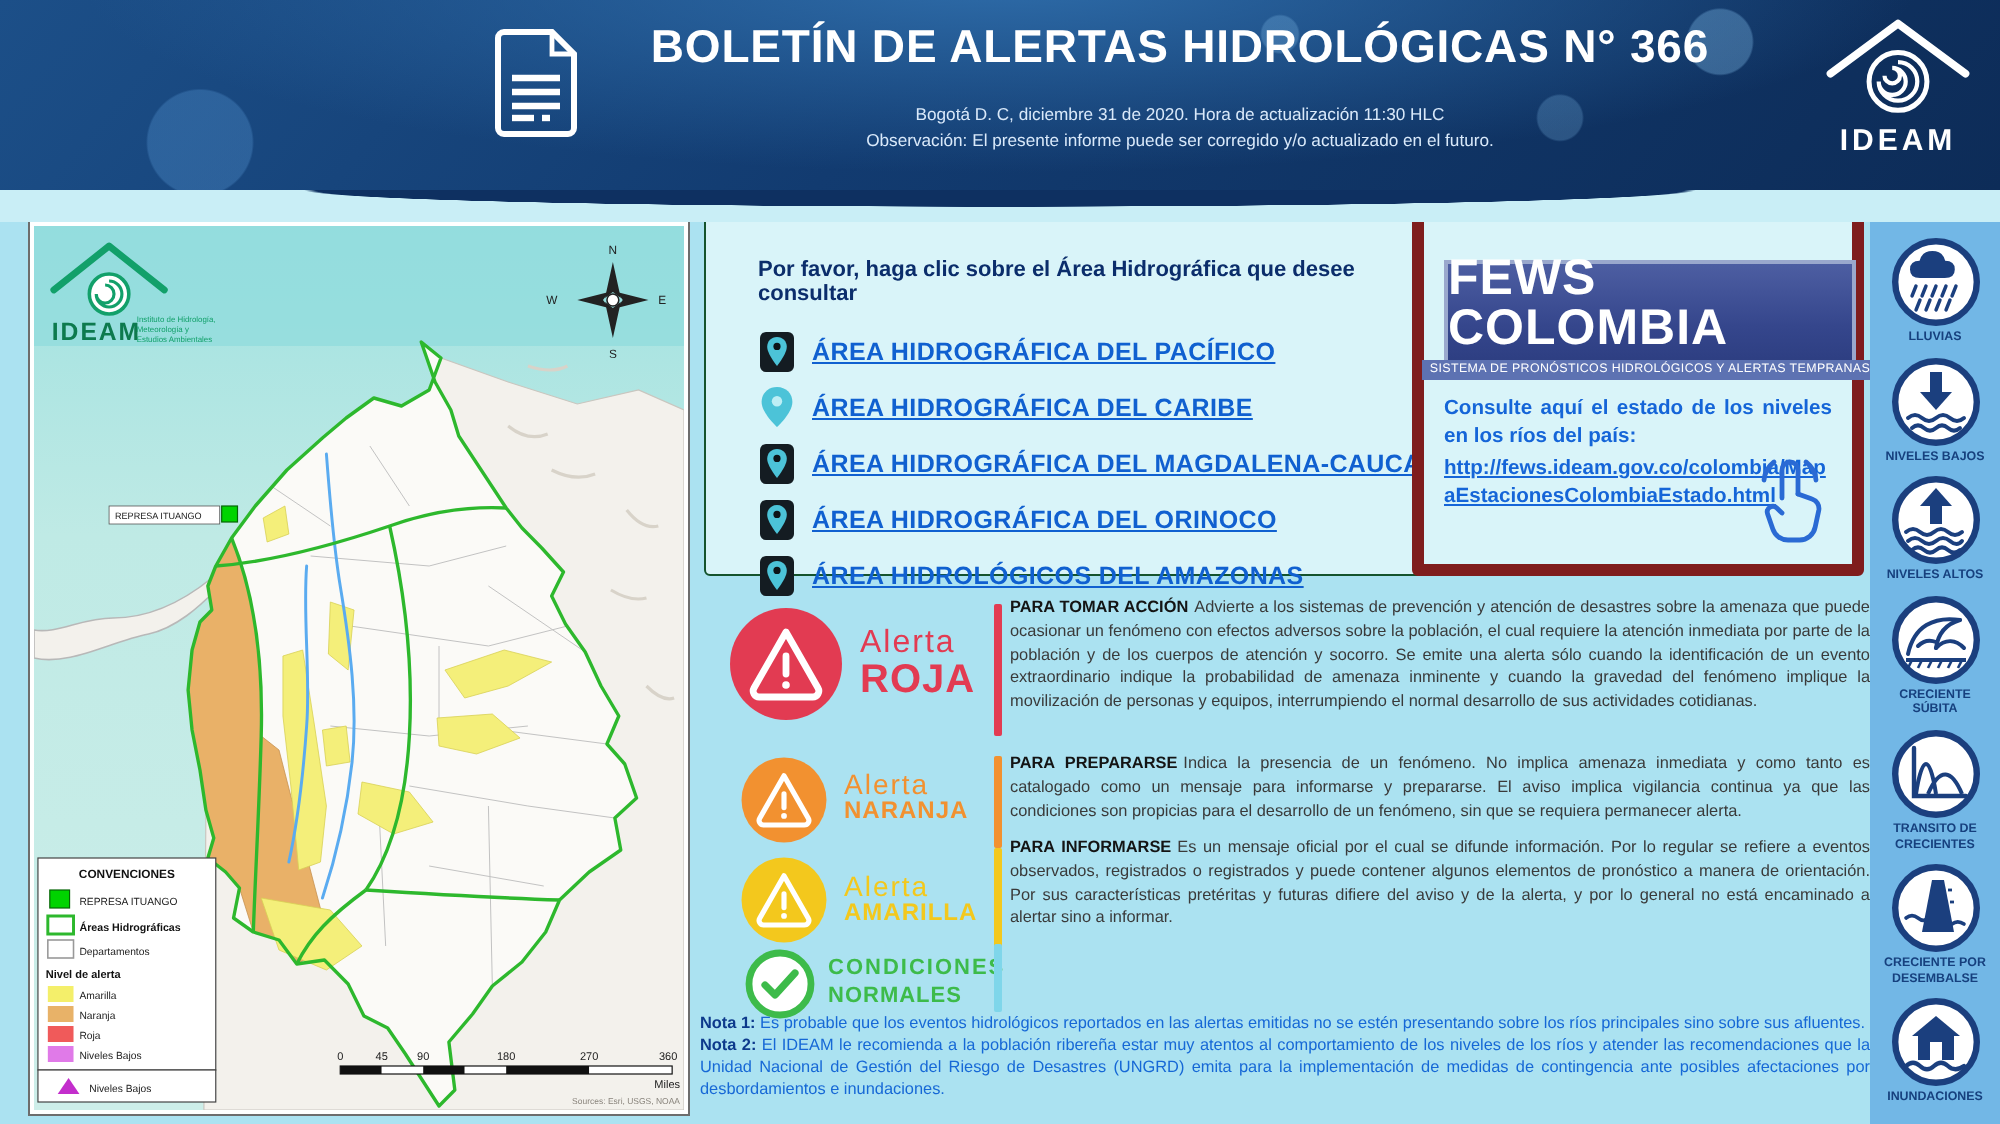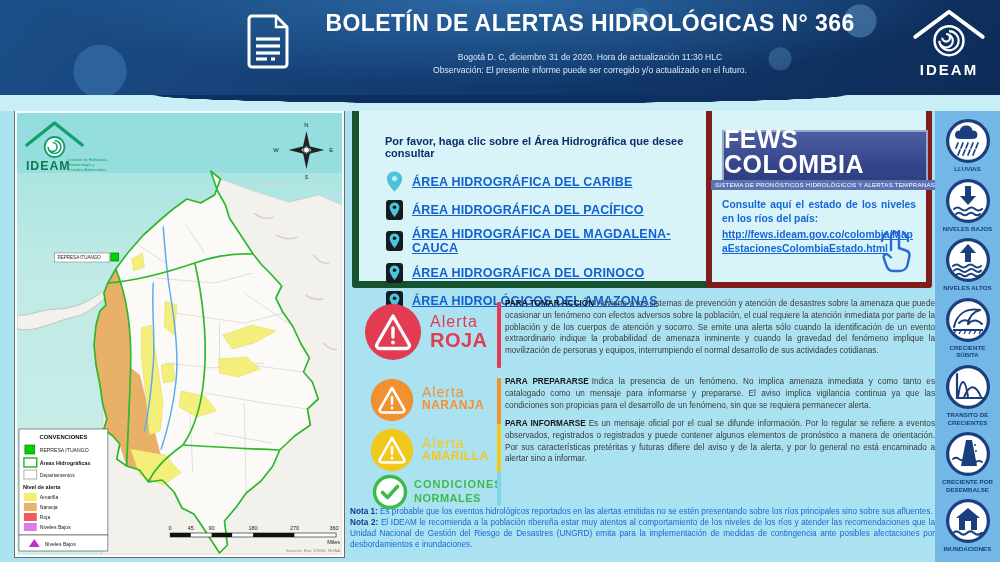--- a/index.html
+++ b/index.html
@@ -32,21 +32,21 @@
   
   .map-panel{
     position:absolute; left:14px; top:110px; width:331px; height:448px;
     background:#fff; border:1px solid #6d6d6d; padding:2px; z-index:2;
   }
   .map-panel svg{ display:block; width:100%; height:100%; }
 
   
   .links-panel{
     position:absolute; left:352px; top:104px; width:362px; height:184px;
-    background:#d9f4f9; border:7px solid #14532d; border-radius:3px; z-index:2;
+    background:#d9f4f9; border:1px solid #14532d; border-radius:3px; z-index:2;
     padding:24px 0 0 26px;
   }
   .links-title{ font-size:11px; font-weight:bold; color:#0b2d6b; margin-bottom:12px; }
   .area-link-row{ display:flex; align-items:center; gap:9px; margin-bottom:7px; }
   .area-link-row a{ font-size:12.5px; font-weight:bold; color:#1060d0; text-decoration:underline; letter-spacing:.2px; }
   .pinbox{ width:18px; height:21px; flex:0 0 18px; display:flex; align-items:center; justify-content:center; }
 
   
   .fews-panel{
     position:absolute; left:706px; top:104px; width:226px; height:184px;
@@ -286,36 +286,36 @@
       <text x="327" y="439" font-size="4.3" fill="#8a857d" text-anchor="end">Sources: Esri, USGS, NOAA</text>
     </g>
   </svg>
 </div>
 
 <div class="links-panel">
   <div class="links-title">Por favor, haga clic sobre el Área Hidrográfica que desee consultar</div>
 
   <div class="area-link-row">
     <span class="pinbox">
-      <svg width="17" height="21" viewBox="0 0 17 21">
-          <path d="M8.5,0.5 C4,0.5 0.8,3.8 0.8,8 C0.8,13.5 8.5,20.5 8.5,20.5 C8.5,20.5 16.2,13.5 16.2,8 C16.2,3.8 13,0.5 8.5,0.5 Z" fill="#4cc3d8"></path>
-          <circle cx="8.5" cy="7.6" r="2.6" fill="#bdeef5"></circle>
-        </svg>
-    </span>
-    <a href="#">ÁREA HIDROGRÁFICA DEL CARIBE</a>
-  </div>
-  <div class="area-link-row">
-    <span class="pinbox">
       <svg width="17" height="20" viewBox="0 0 17 20">
           <rect x="0" y="0" width="17" height="20" rx="3" fill="#141c22"></rect>
           <path d="M8.5,2.5 C5.6,2.5 3.6,4.7 3.6,7.4 C3.6,11 8.5,17 8.5,17 C8.5,17 13.4,11 13.4,7.4 C13.4,4.7 11.4,2.5 8.5,2.5 Z" fill="#4cc3d8"></path>
           <circle cx="8.5" cy="7.2" r="1.8" fill="#0d1418"></circle>
         </svg>
     </span>
     <a href="#">ÁREA HIDROGRÁFICA DEL PACÍFICO</a>
+  </div>
+  <div class="area-link-row">
+    <span class="pinbox">
+      <svg width="17" height="21" viewBox="0 0 17 21">
+          <path d="M8.5,0.5 C4,0.5 0.8,3.8 0.8,8 C0.8,13.5 8.5,20.5 8.5,20.5 C8.5,20.5 16.2,13.5 16.2,8 C16.2,3.8 13,0.5 8.5,0.5 Z" fill="#4cc3d8"></path>
+          <circle cx="8.5" cy="7.6" r="2.6" fill="#bdeef5"></circle>
+        </svg>
+    </span>
+    <a href="#">ÁREA HIDROGRÁFICA DEL CARIBE</a>
   </div>
   <div class="area-link-row">
     <span class="pinbox">
       <svg width="17" height="20" viewBox="0 0 17 20">
           <rect x="0" y="0" width="17" height="20" rx="3" fill="#141c22"></rect>
           <path d="M8.5,2.5 C5.6,2.5 3.6,4.7 3.6,7.4 C3.6,11 8.5,17 8.5,17 C8.5,17 13.4,11 13.4,7.4 C13.4,4.7 11.4,2.5 8.5,2.5 Z" fill="#4cc3d8"></path>
           <circle cx="8.5" cy="7.2" r="1.8" fill="#0d1418"></circle>
         </svg>
     </span>
     <a href="#">ÁREA HIDROGRÁFICA DEL MAGDALENA-CAUCA</a>

